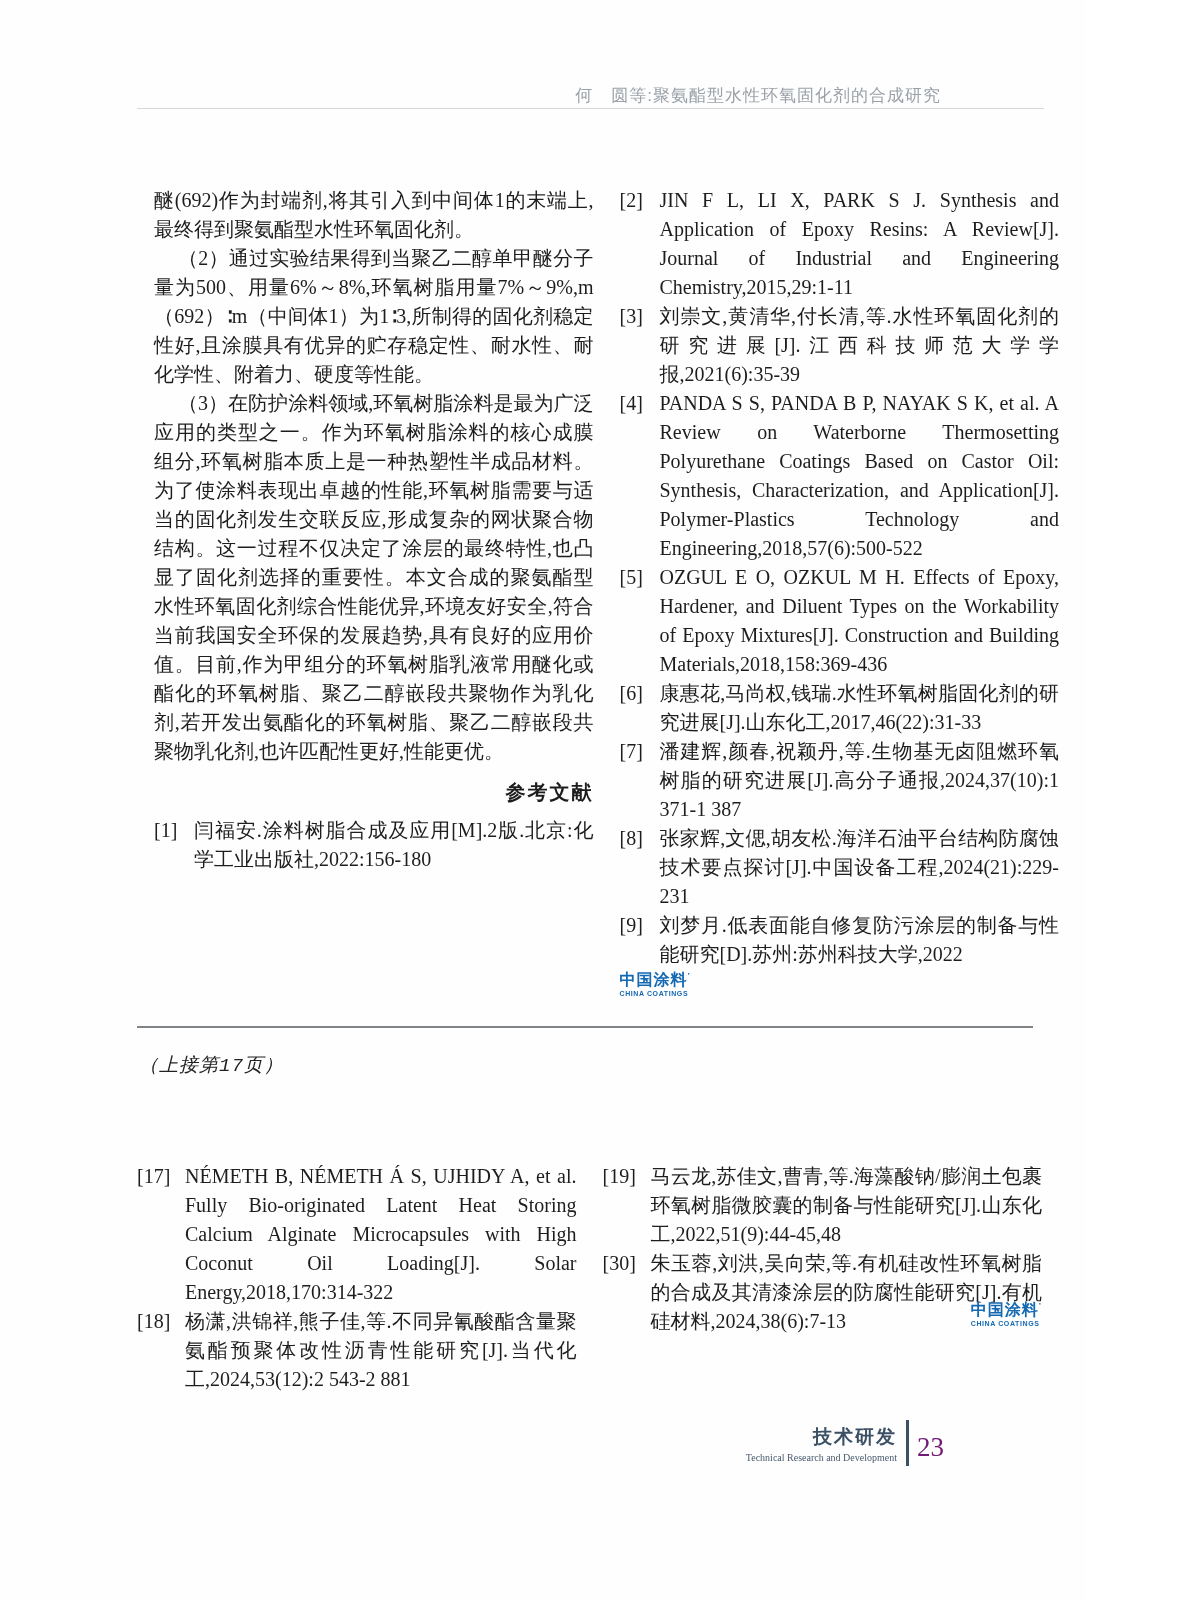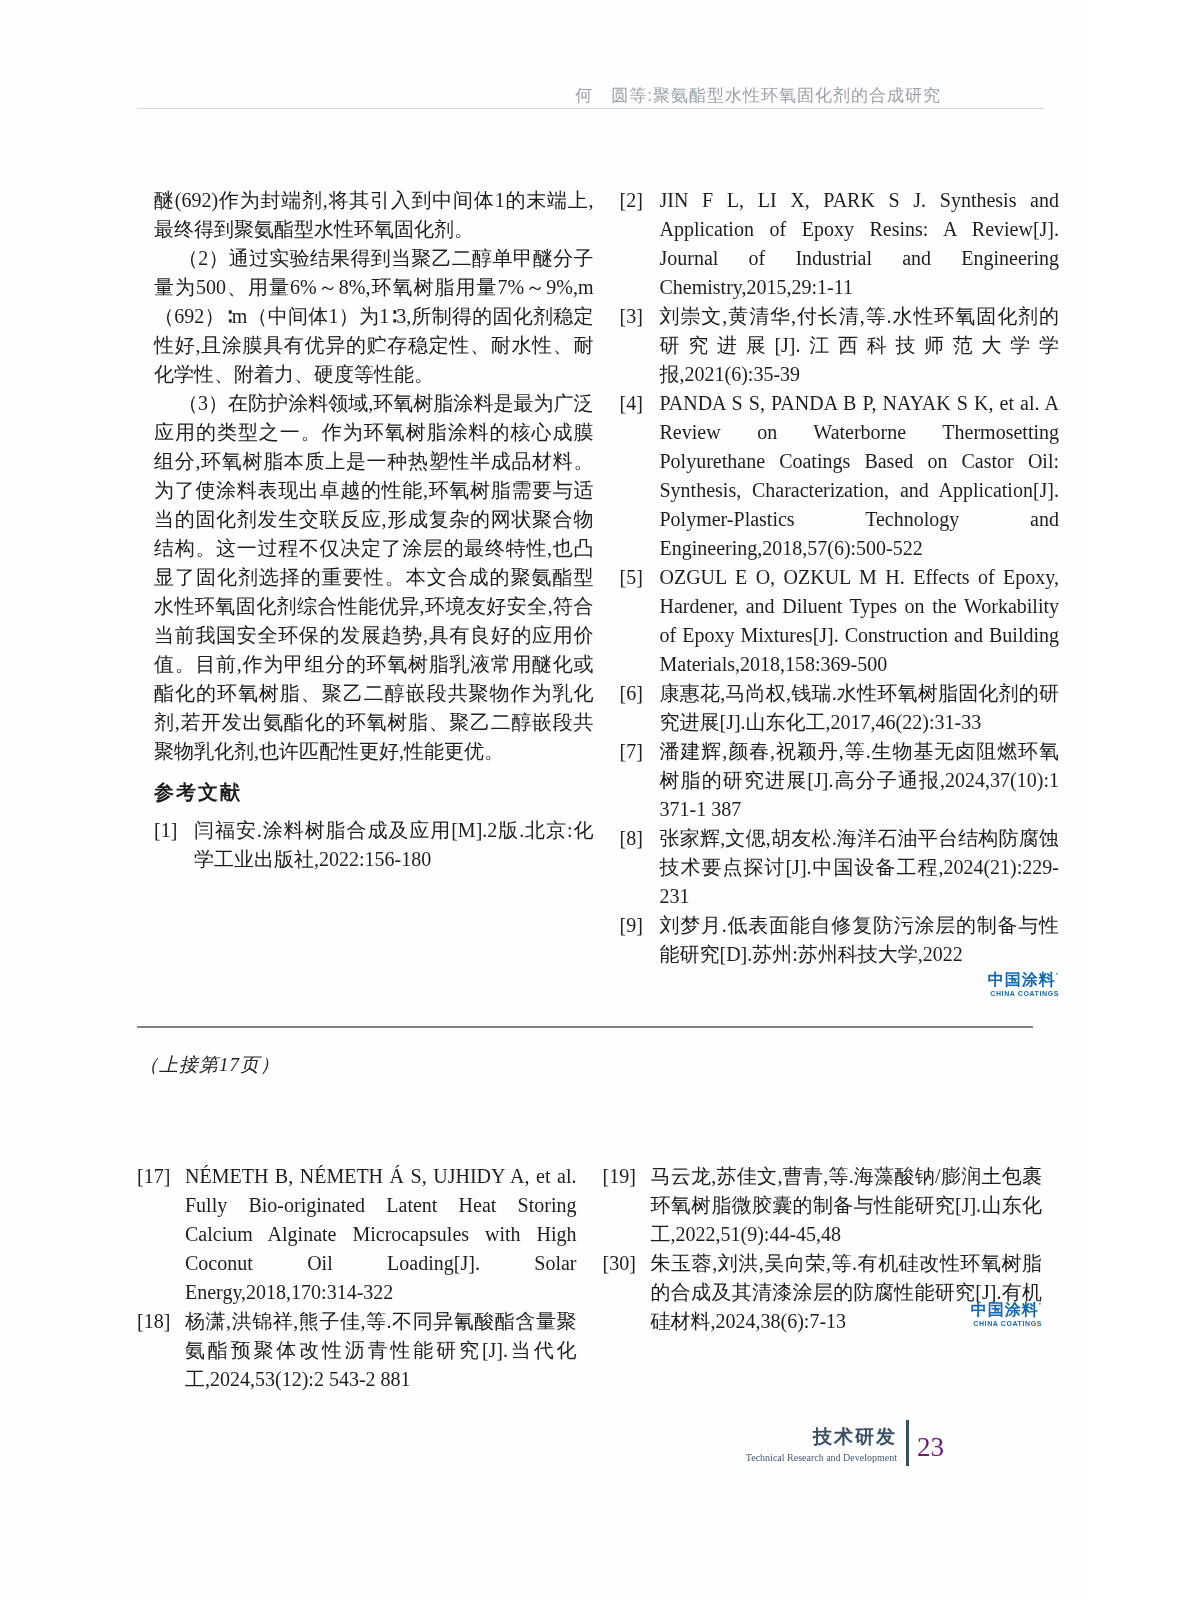--- a/index.html
+++ b/index.html
@@ -15,34 +15,34 @@
   }
   .header-rule { position:absolute; top:108px; left:137px; width:907px; height:1px; background:#d5d8da; }
 
   .columns { display:flex; gap:26px; }
   .top-columns { position:absolute; top:186px; left:137px; width:905px;margin-left:17px; }
   .col { flex:1; min-width:0; }
 
   .body-text { font-size:20px; line-height:29px; text-align:justify; }
   .indent { text-indent:1.2em; }
 
-  .ref-heading { font-size:20px; font-weight:bold; text-align:left; letter-spacing:2px; margin:13px 0 10px 0; }
+  .ref-heading { font-size:20px; font-weight:bold; text-align:right; letter-spacing:2px; margin:13px 0 10px 0; }
 
   .ref { display:flex; font-size:20px; line-height:29px; }
   .ref-label { flex:0 0 40px; }
   .wide .ref-label { flex:0 0 48px; }
   .ref-text { flex:1; text-align:justify; }
 
-  .logo { text-align:right; margin-top:3px; line-height:1; }
+  .logo { margin-top:3px; line-height:1; }
   .logo-cn { font-family:"Liberation Sans","DejaVu Sans",sans-serif; font-size:16px; font-weight:bold; color:#1569b3; letter-spacing:1px; }
   .logo-mark { font-size:8px; vertical-align:top; }
   .logo-en { font-family:"Liberation Sans","DejaVu Sans",sans-serif; font-size:7px; font-weight:bold; color:#1569b3; letter-spacing:0.6px; margin-top:2px; }
 
   .section-divider { position:absolute; top:1026px; left:137px; width:896px; height:2px; background:#808487; }
-  .continued-note { position:absolute; top:1052px; left:139px; font-size:19px; font-style:italic; letter-spacing:1px; color:#222; }
+  .continued-note { position:absolute; top:1052px; left:139px; font-size:19px; font-style:italic; letter-spacing:1px; color:#222;font-family:Liberation Mono, monospace; }
 
   .bottom-columns { position:absolute; top:1162px; left:137px; width:905px; }
   .rel { position:relative; }
   .logo-bottom { position:absolute; right:0; top:140px; margin:0; }
 
   .footer { position:absolute; top:1420px; right:142px; display:flex; align-items:center; }
   .footer-text { text-align:right; margin-right:9px; }
   .footer-cn { font-family:"Liberation Sans","DejaVu Sans",sans-serif; font-size:19px; font-weight:bold; color:#3b5065; letter-spacing:2px; }
   .footer-en { font-size:10px; color:#47586b; margin-top:2px; }
   .footer-bar { width:3px; height:46px; background:#3b5065; }
@@ -78,21 +78,21 @@
       <div class="ref">
         <span class="ref-label">[3]</span>
         <span class="ref-text">刘崇文,黄清华,付长清,等.水性环氧固化剂的研究进展[J].江西科技师范大学学报,2021(6):35-39</span>
       </div>
       <div class="ref">
         <span class="ref-label">[4]</span>
         <span class="ref-text">PANDA S S, PANDA B P, NAYAK S K, et al. A Review on Waterborne Thermosetting Polyurethane Coatings Based on Castor Oil: Synthesis, Characterization, and Application[J]. Polymer-Plastics Technology and Engineering,2018,57(6):500-522</span>
       </div>
       <div class="ref">
         <span class="ref-label">[5]</span>
-        <span class="ref-text">OZGUL E O, OZKUL M H. Effects of Epoxy, Hardener, and Diluent Types on the Workability of Epoxy Mixtures[J]. Construction and Building Materials,2018,158:369-500</span>
+        <span class="ref-text">OZGUL E O, OZKUL M H. Effects of Epoxy, Hardener, and Diluent Types on the Workability of Epoxy Mixtures[J]. Construction and Building Materials,2018,158:369-436</span>
       </div>
       <div class="ref">
         <span class="ref-label">[6]</span>
         <span class="ref-text">康惠花,马尚权,钱瑞.水性环氧树脂固化剂的研究进展[J].山东化工,2017,46(22):31-33</span>
       </div>
       <div class="ref">
         <span class="ref-label">[7]</span>
         <span class="ref-text">潘建辉,颜春,祝颖丹,等.生物基无卤阻燃环氧树脂的研究进展[J].高分子通报,2024,37(10):1 371-1 387</span>
       </div>
       <div class="ref">

